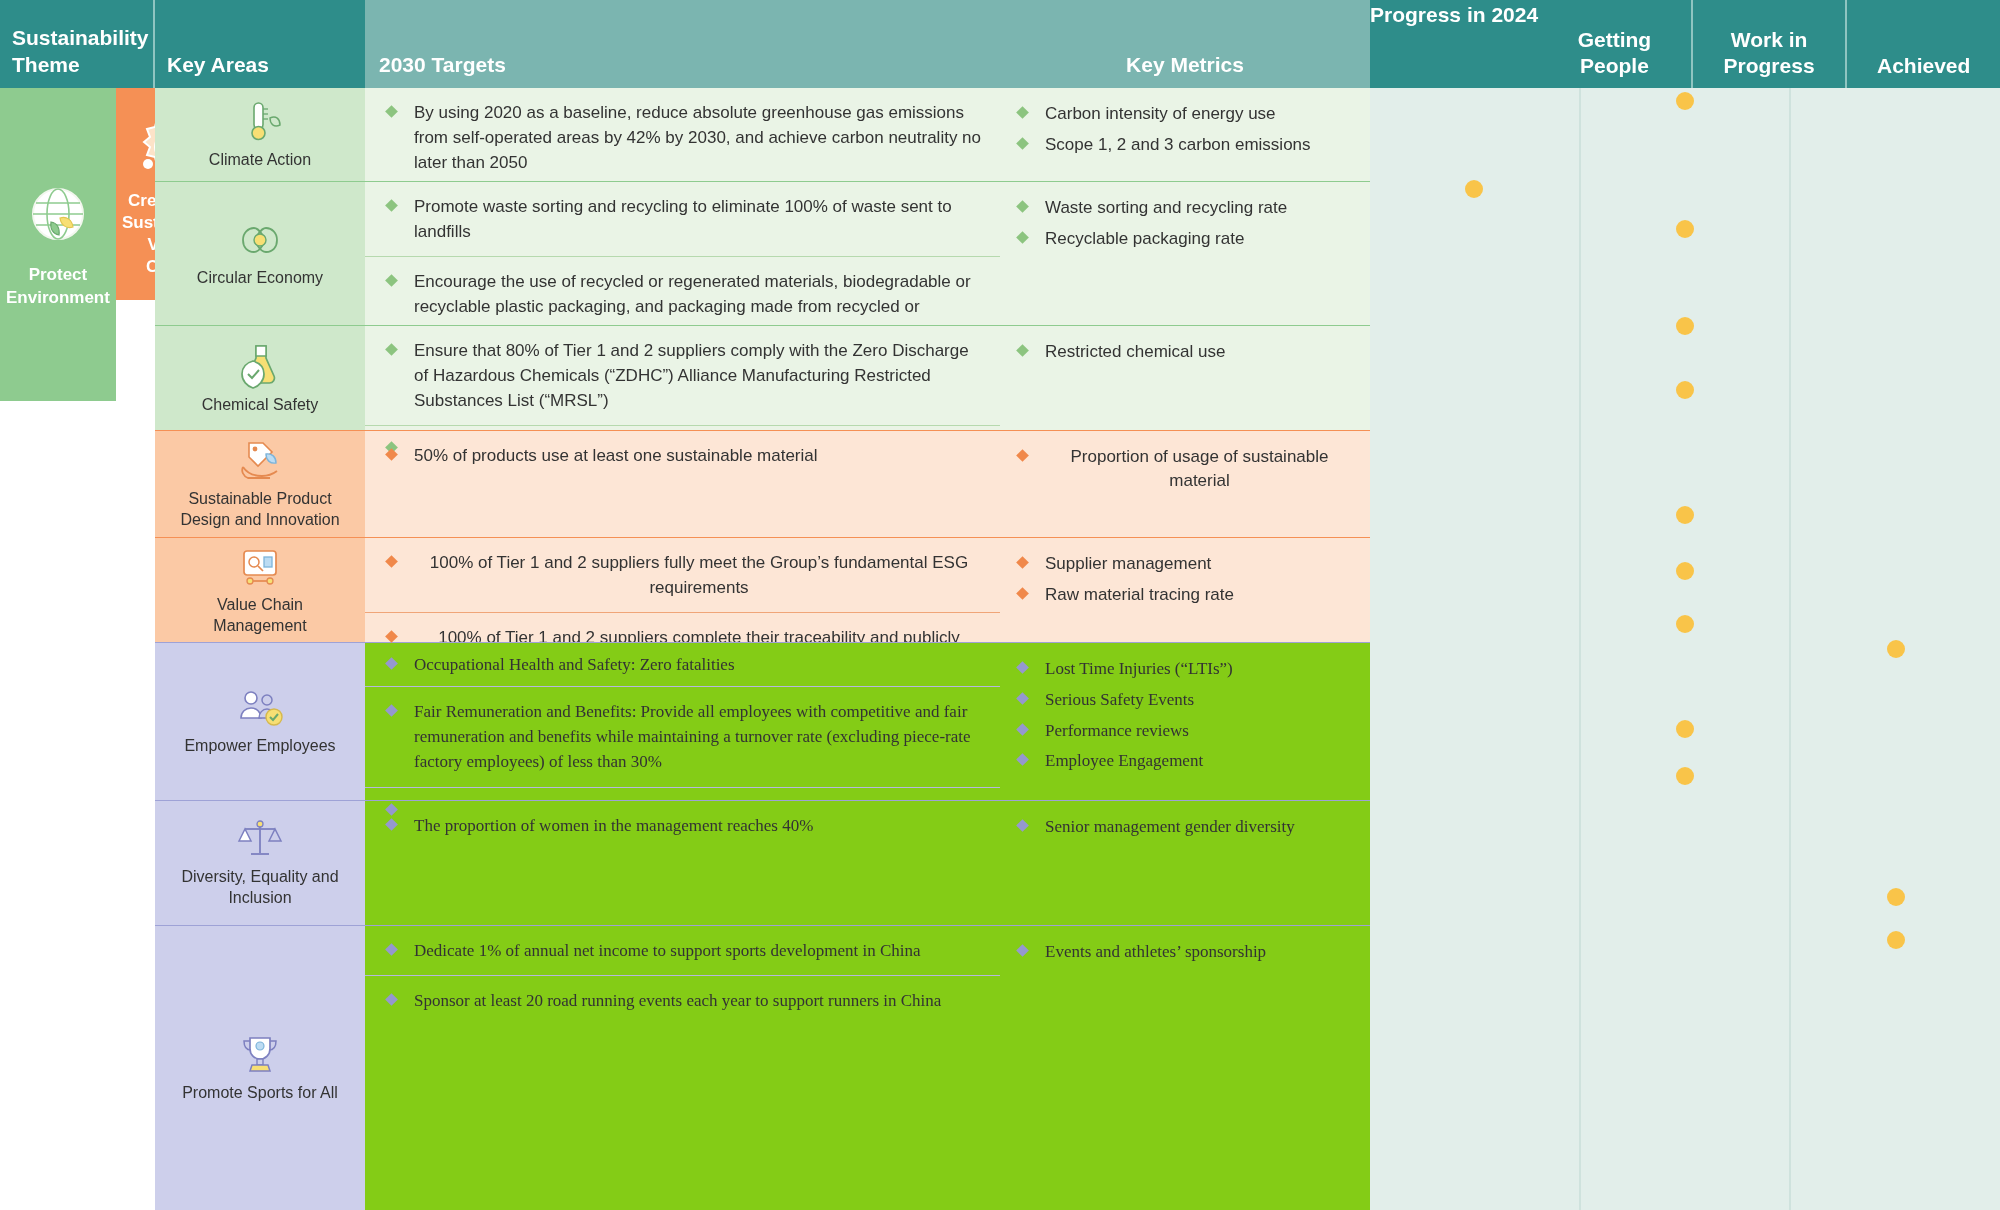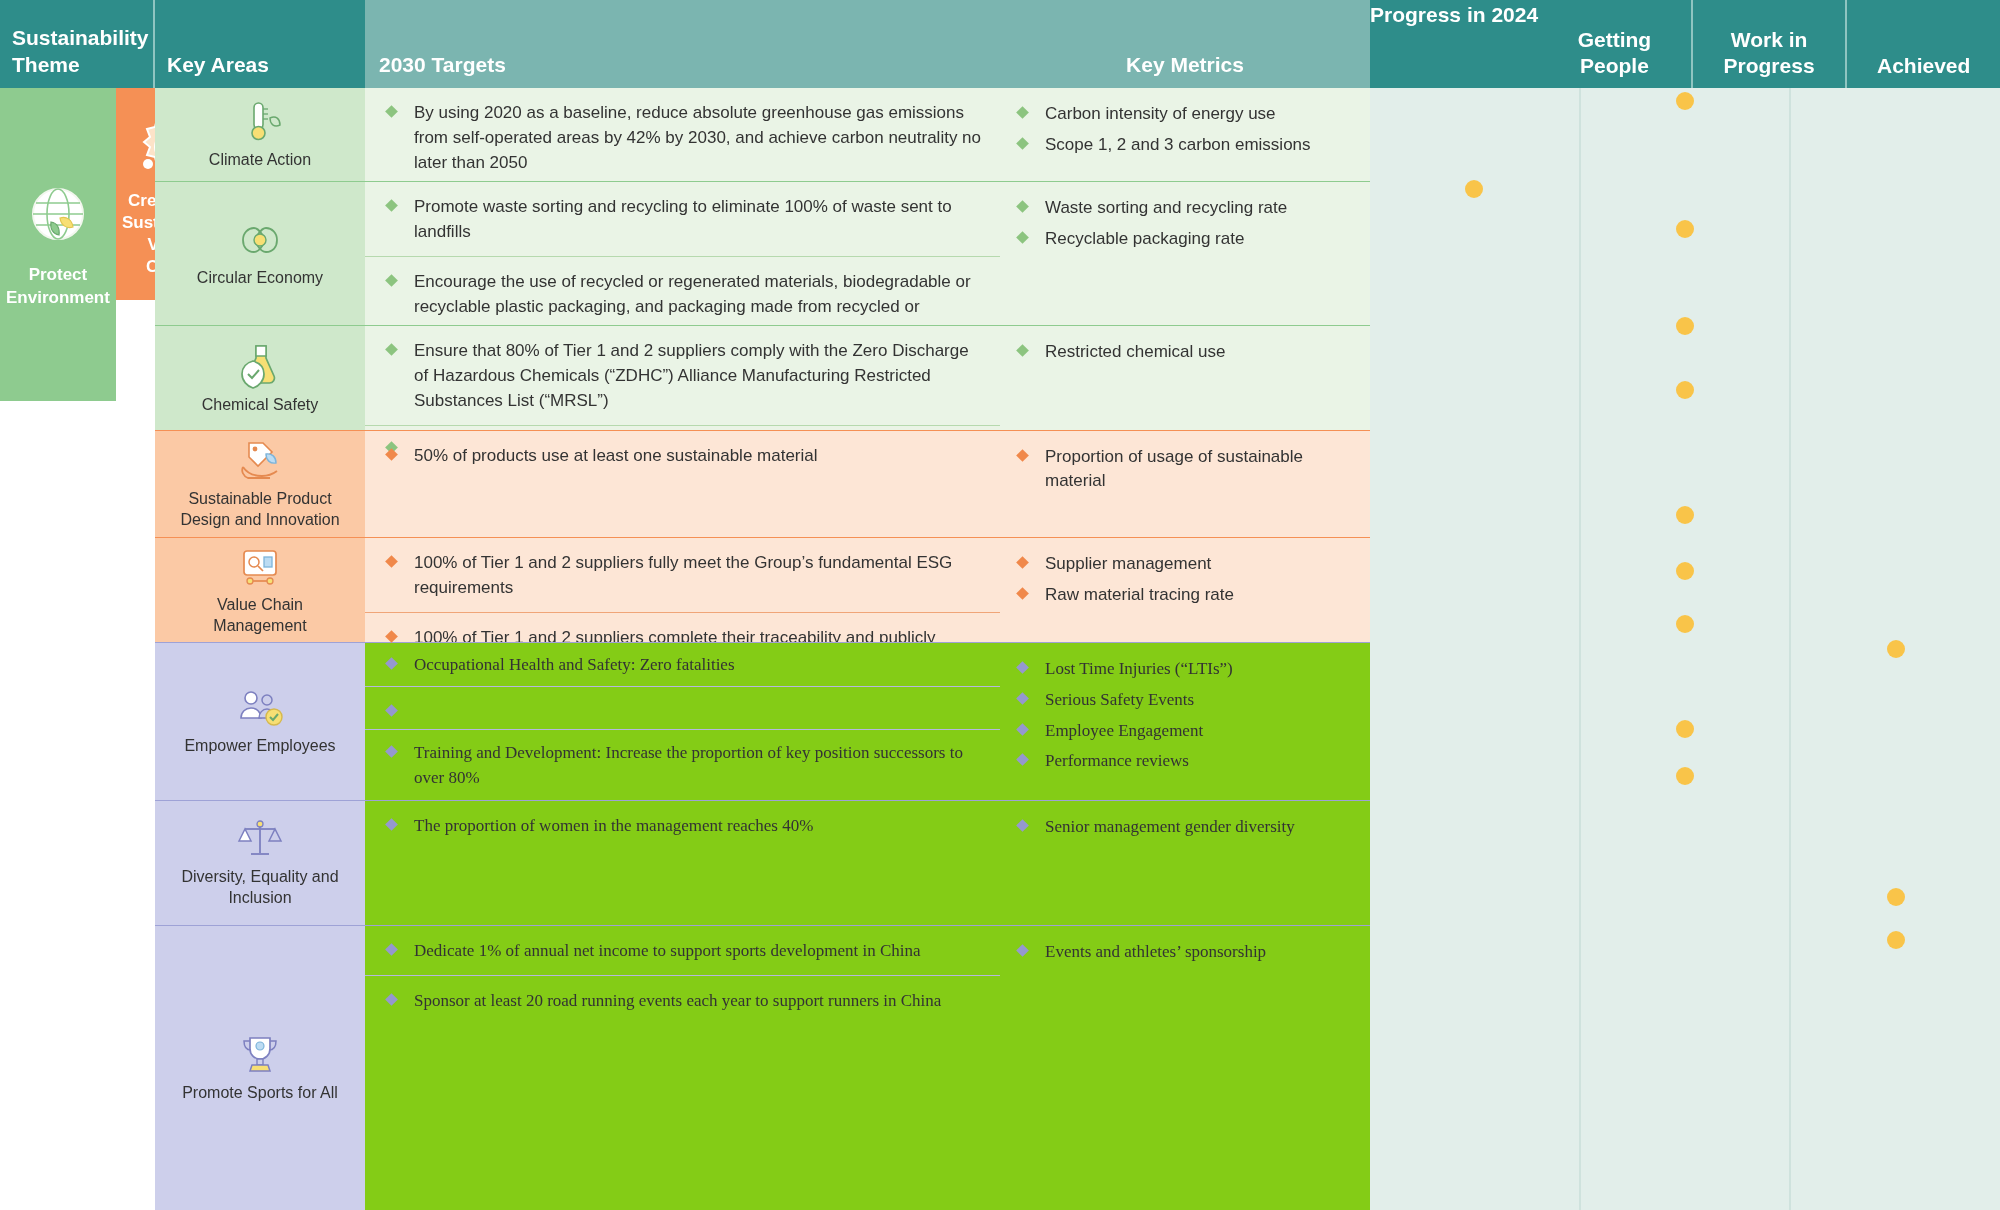--- a/index.html
+++ b/index.html
@@ -65,21 +65,21 @@
   .b-green  { background: #8cc47f; }
   .b-orange { background: #f0884a; }
   .b-purple { background: #9598cf; }
 
   .metric-item { display: flex; align-items: flex-start; padding: 0 16px 7px 18px; font-size: 17px;
                  color: #333; line-height: 1.4; }
   .metric-item .bullet { margin: 6px 18px 0 0; }
 
   
   .sec-green  { background: #eaf4e6; }
-  .sec-orange { background: #fde6d6; }
+  .sec-orange { background: #fde6d6; text-align: center; }
   .sec-purple { background: #84cc16; font-family: Liberation Serif, serif; }
 
   .sep-green  { border-top: 1px solid #b6d9ae; }
   .sep-orange { border-top: 1px solid #f0a578; }
   .sep-purple { border-top: 1px solid #b5b8de; }
 
   .grp-green  { border-top: 1px solid #8ecb8f; }
   .grp-orange { border-top: 1px solid #f59055; }
   .grp-purple { border-top: 1px solid #9ea2d6; }
 
@@ -377,42 +377,43 @@
         </div>
         <div class="karea-body">
           <div class="tm-row">
             <div class="tcol sec-purple">
               <div class="bullet-item" style="padding-top:9px;padding-bottom:9px">
                 <span class="bullet b-purple"></span>
                 <span>Occupational Health and Safety: Zero fatalities</span>
               </div>
               <div class="bullet-item grow sep-purple">
                 <span class="bullet b-purple"></span>
+                <span>Fair Remuneration and Benefits: Provide all employees with competitive and fair remuneration and benefits while maintaining a turnover rate (excluding piece-rate factory employees) of less than 30%</span>
               </div>
               <div class="bullet-item sep-purple" style="padding-top:10px;padding-bottom:10px">
                 <span class="bullet b-purple"></span>
                 <span>Training and Development: Increase the proportion of key position successors to over 80%</span>
               </div>
             </div>
             <div class="mcol sec-purple">
               <div class="metric-item">
                 <span class="bullet b-purple"></span>
                 <span>Lost Time Injuries (“LTIs”)</span>
               </div>
               <div class="metric-item">
                 <span class="bullet b-purple"></span>
                 <span>Serious Safety Events</span>
               </div>
               <div class="metric-item">
                 <span class="bullet b-purple"></span>
+                <span>Performance reviews</span>
+              </div>
+              <div class="metric-item">
+                <span class="bullet b-purple"></span>
                 <span>Employee Engagement</span>
-              </div>
-              <div class="metric-item">
-                <span class="bullet b-purple"></span>
-                <span>Performance reviews</span>
               </div>
             </div>
           </div>
         </div>
       </div>
 
       <div class="karea-row grp-purple" style="height:125px">
         <div class="karea-cell ka-purple">
           <span class="kicon">
             <svg width="48" height="44" viewBox="0 0 48 44">

